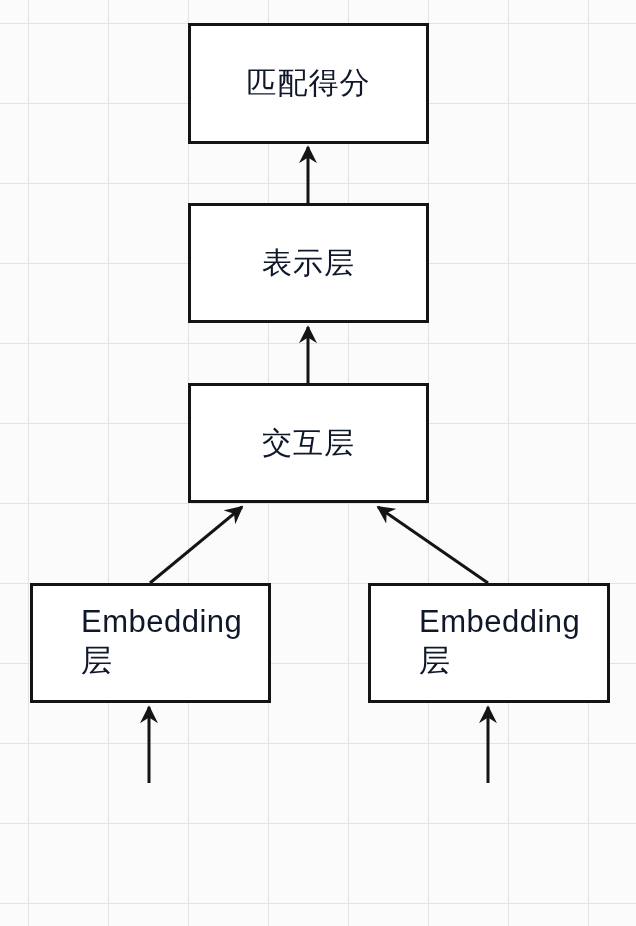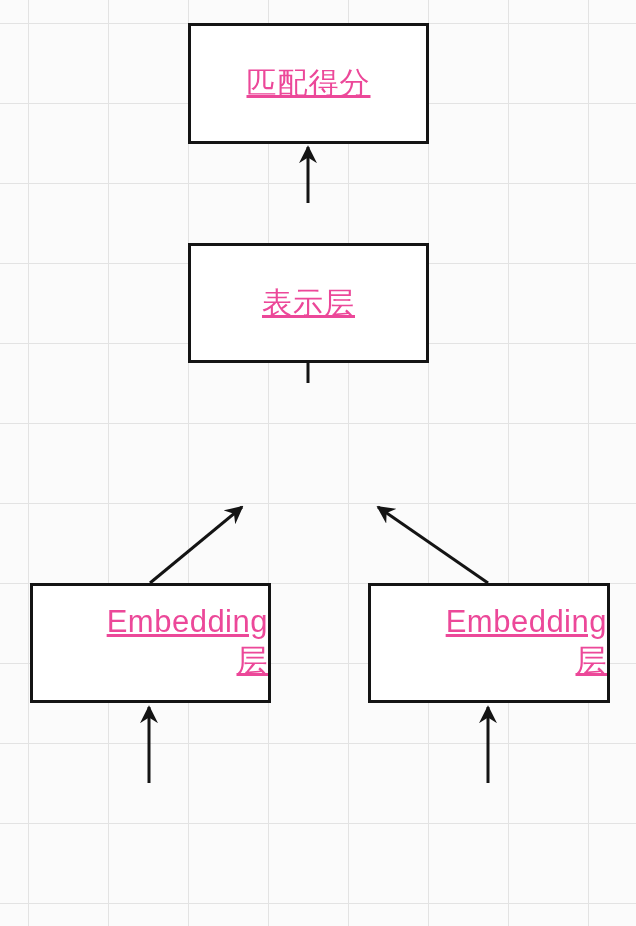--- a/index.html
+++ b/index.html
@@ -34,34 +34,33 @@
     stroke-width: 3;
   }
   .node {
     position: absolute;
     box-sizing: border-box;
     background: #ffffff;
     border: 3px solid #141414;
     display: flex;
     align-items: center;
     justify-content: center;
-    color: #ec4899;
+    color: #0f172a;
     font-size: 30px;
     letter-spacing: 1px;
-    text-align: right;
-    text-decoration: underline;
+    text-align: left;
   }
   .node-latin {
     font-size: 31px;
     letter-spacing: 0.5px;
     padding-left: 48px;
   }
   
   #n-match        { left: 188px; top:  23px; width: 241px; height: 121px; }
-  #n-repr         { left: 188px; top: 203px; width: 241px; height: 120px; margin-top: 40px; }
+  #n-repr         { left: 188px; top: 203px; width: 241px; height: 120px; }
   #n-inter        { left: 188px; top: 383px; width: 241px; height: 120px; }
   #n-emb-left     { left:  30px; top: 583px; width: 241px; height: 120px; }
   #n-emb-right    { left: 368px; top: 583px; width: 242px; height: 120px; }
   #n-query        { left:  29px; top: 783px; width: 240px; height: 120px; }
   #n-title        { left: 368px; top: 783px; width: 240px; height: 120px; }
 </style>
 </head>
 <body>
 
 <div class="canvas">
@@ -81,20 +80,23 @@
   </svg>
 
   <div class="node" id="n-match">
     <span>匹配得分</span>
   </div>
 
   <div class="node" id="n-repr">
     <span>表示层</span>
   </div>
 
+  <div class="node" id="n-inter">
+    <span>交互层</span>
+  </div>
 
   <div class="node node-latin" id="n-emb-left">
     <span>Embedding层</span>
   </div>
 
   <div class="node node-latin" id="n-emb-right">
     <span>Embedding层</span>
   </div>
 
 

